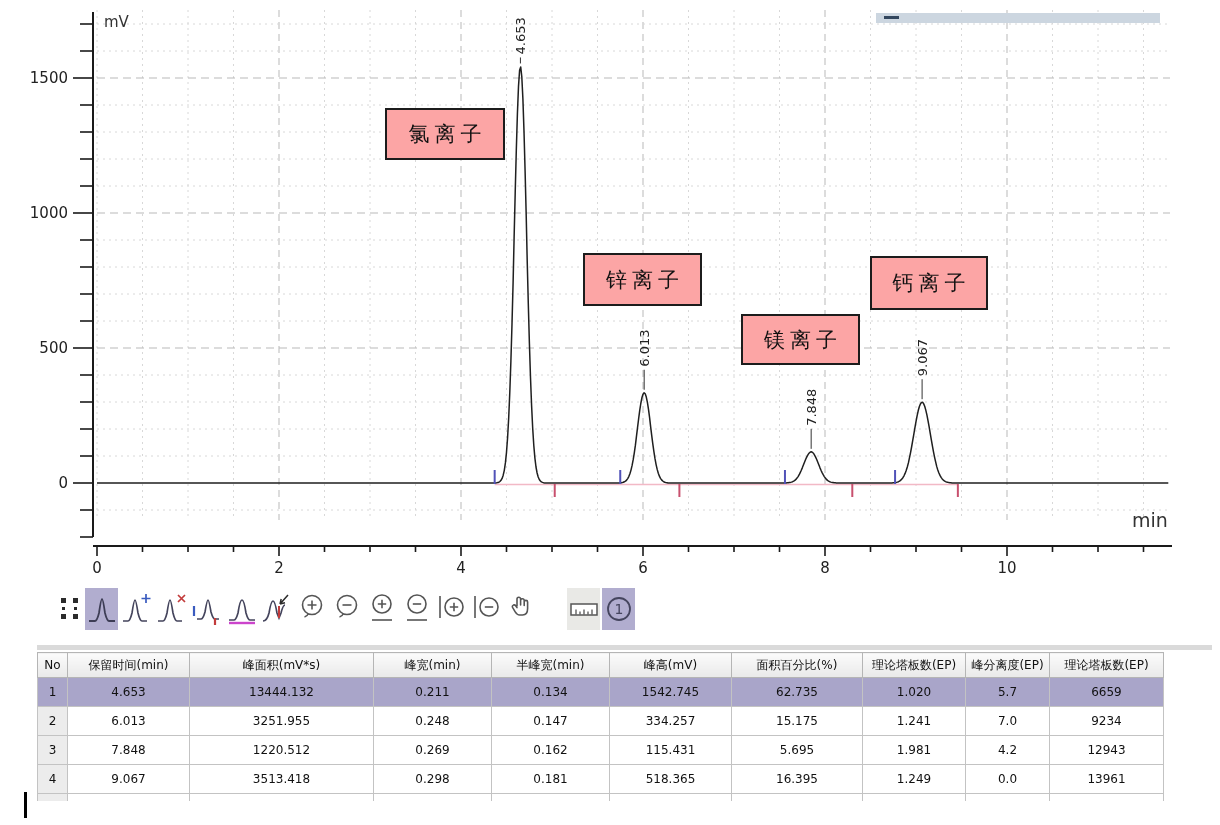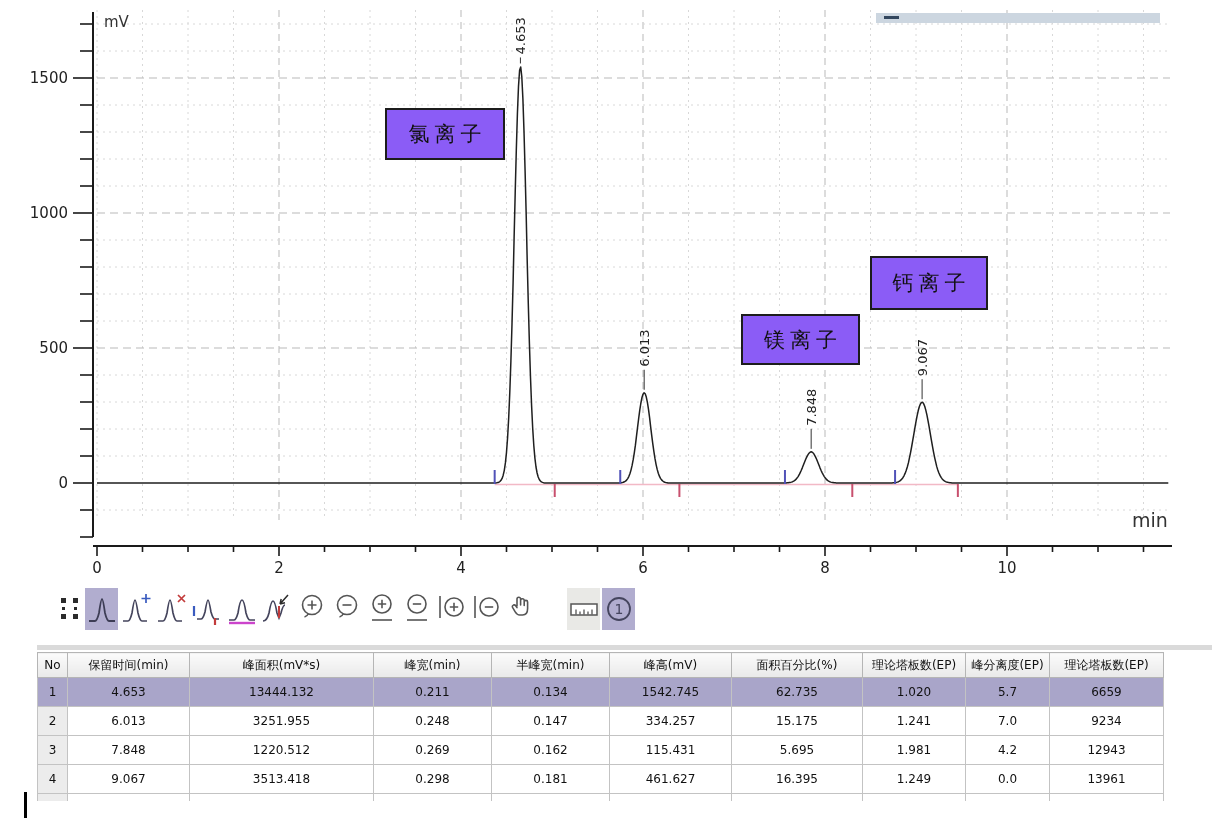--- a/index.html
+++ b/index.html
@@ -8,21 +8,21 @@
     font-family:"DejaVu Sans","Liberation Sans",sans-serif;overflow:hidden;
   }
   
   .chart-wrap{position:absolute;left:0;top:0;width:1220px;height:582px;}
   .chart-wrap svg{position:absolute;left:0;top:0;}
   .unit-mv{position:absolute;left:104px;top:13px;font-size:15px;color:#333;text-align:center;}
   .unit-min{position:absolute;left:1132px;top:509px;font-size:19px;color:#333;}
   .legend-bar{position:absolute;left:876px;top:13px;width:284px;height:10px;background:#ccd6e0;}
   .legend-bar .glyph{position:absolute;left:8px;top:3px;width:15px;height:3px;background:#33475e;}
   .ann-box{
-    position:absolute;background:#8b5cf6;border:2px solid #1c1c1c;
+    position:absolute;background:#fca5a5;border:2px solid #1c1c1c;
     display:flex;align-items:center;justify-content:center;
     font-family:"DejaVu Serif","Liberation Serif",serif;
     font-size:21px;color:#111;letter-spacing:5px;padding-left:5px;box-sizing:border-box;
   }
   
   .toolbar{position:absolute;left:56px;top:587px;height:44px;display:flex;align-items:center;}
   .tool{
     width:33px;height:42px;display:flex;align-items:center;justify-content:center;
     background:transparent;border:none;padding:0;margin:0 1px;cursor:pointer;
   }
@@ -173,20 +173,21 @@
     </svg>
 
   <div class="unit-mv">mV</div>
   <div class="unit-min">min</div>
 
   <div class="legend-bar">
     <div class="glyph"></div>
   </div>
 
   <div class="ann-box" style="left:385px;top:108px;width:120px;height:52px;">氯离子</div>
+  <div class="ann-box" style="left:583px;top:253px;width:119px;height:53px;">锌离子</div>
   <div class="ann-box" style="left:741px;top:314px;width:119px;height:51px;">镁离子</div>
   <div class="ann-box" style="left:870px;top:256px;width:118px;height:54px;text-align:right;">钙离子</div>
 </div>
 
 <div class="toolbar">
   <button class="tool first">
     <svg width="22" height="26" viewBox="0 0 22 26">
       <g fill="#2b2b2b">
         <rect x="2" y="2" width="5" height="5"></rect>
           <rect x="14" y="2" width="5" height="5"></rect>
@@ -359,21 +360,21 @@
         <td>1.981</td>
         <td>4.2</td>
         <td>12943</td>
       </tr>
       <tr>
         <td class="no">4</td>
         <td>9.067</td>
         <td>3513.418</td>
         <td>0.298</td>
         <td>0.181</td>
-        <td>461.627</td>
+        <td>518.365</td>
         <td>16.395</td>
         <td>1.249</td>
         <td>0.0</td>
         <td>13961</td>
       </tr>
       <tr class="partial">
         <td class="no"></td>
         <td></td>
         <td></td>
         <td></td>

